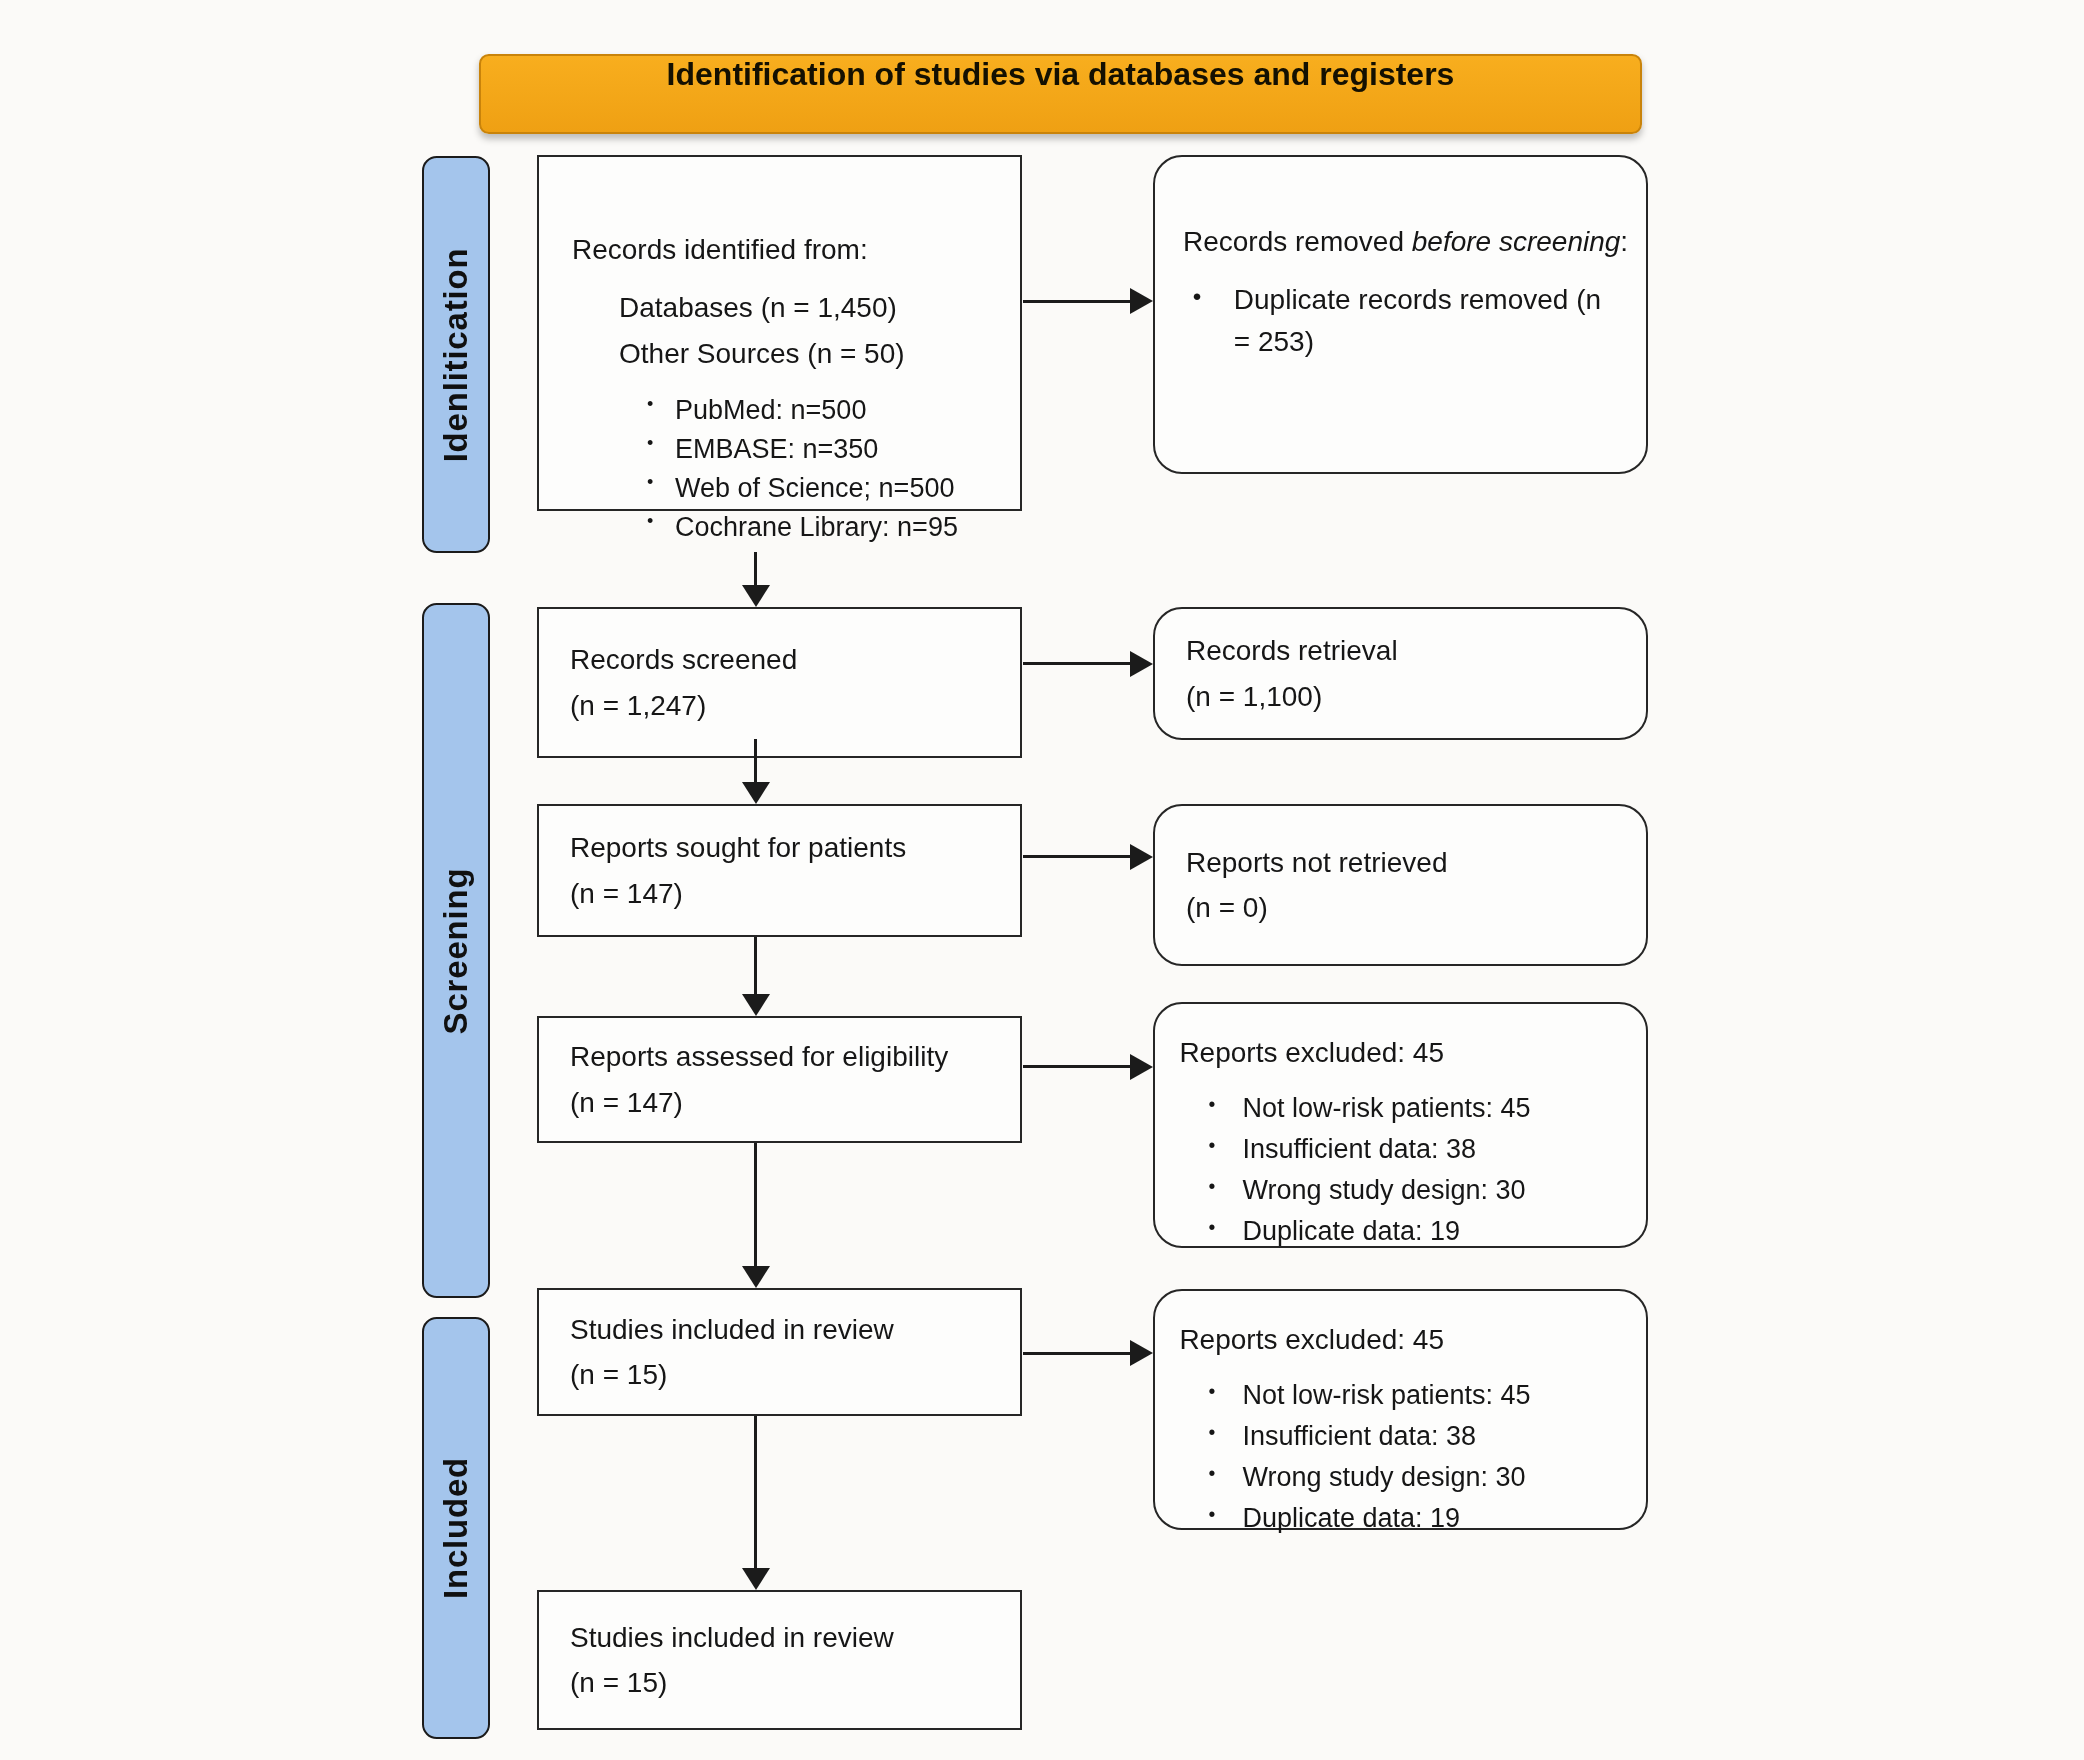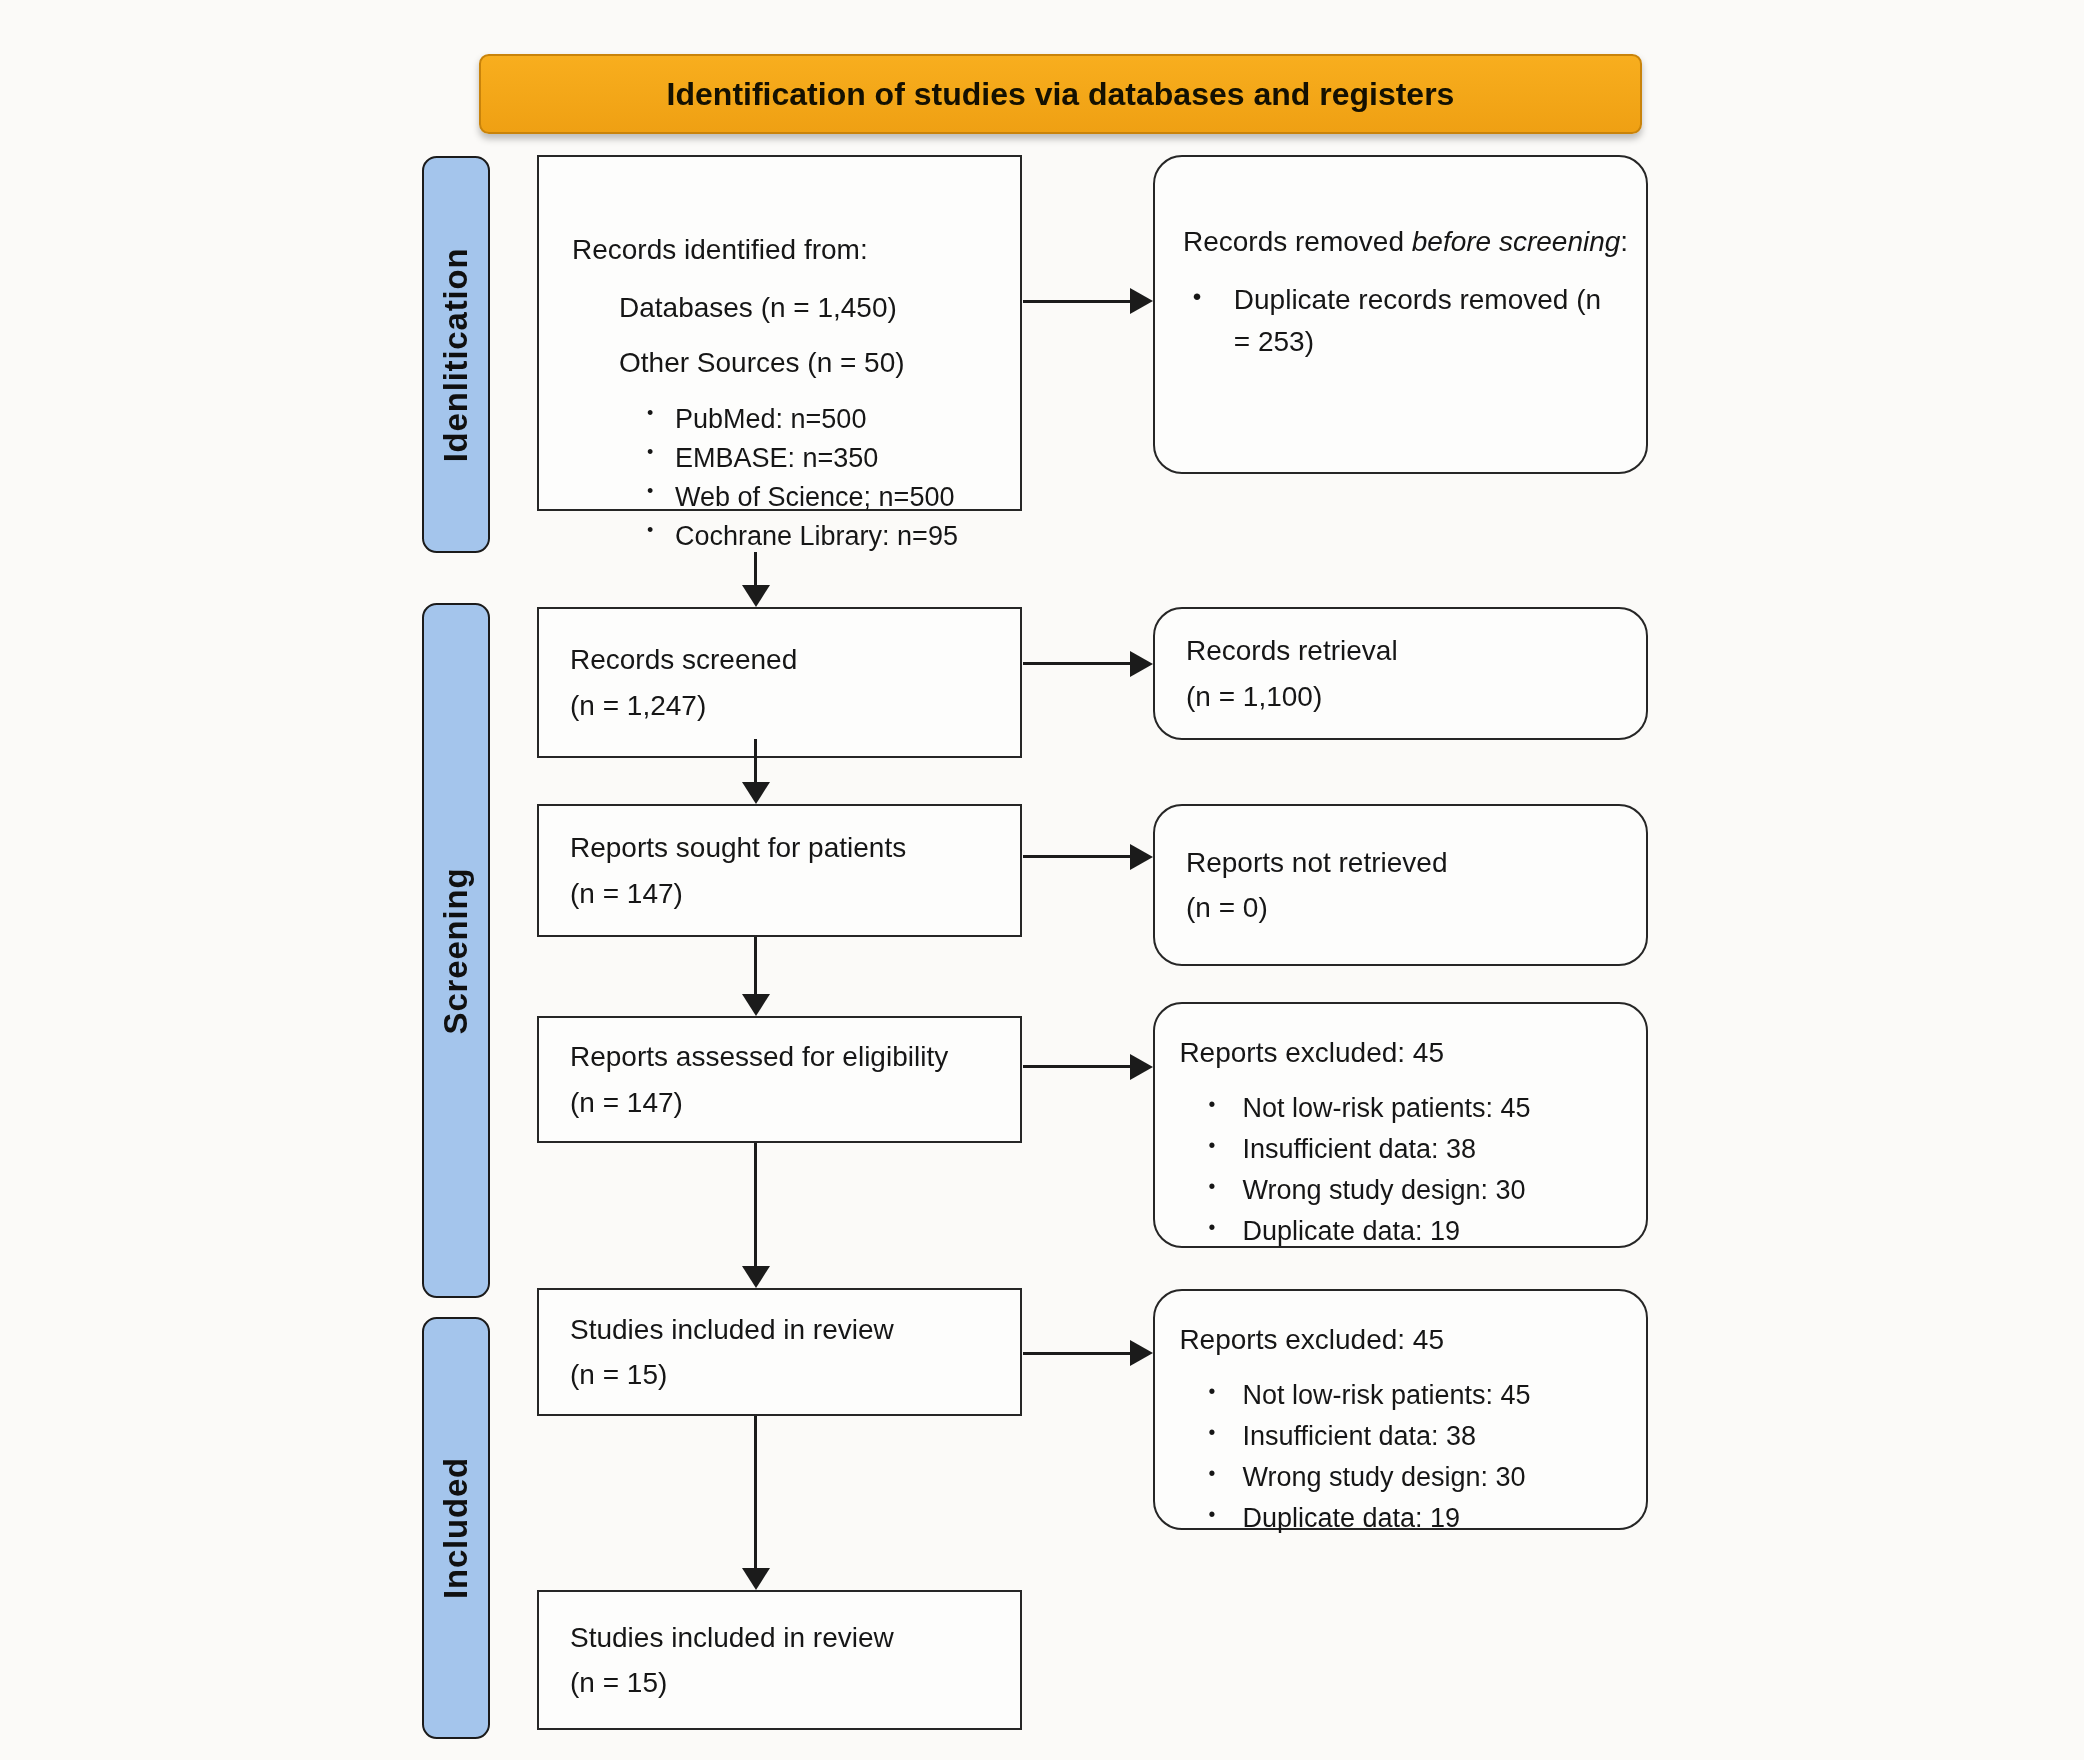--- a/index.html
+++ b/index.html
@@ -12,21 +12,21 @@
     color:#161616;
     overflow:hidden;
   }
 
   
   .banner{
     position:absolute;left:479px;top:54px;width:1163px;height:80px;
     background:linear-gradient(#F8AE1E,#EFA013);
     border:2.4px solid #C9830A;border-radius:9.8px;
     box-shadow:0 4.1px 7.3px rgba(0,0,0,.25);
-    display:flex;align-items:center;justify-content:center;
+    display:flex;justify-content:center;
     font-weight:bold;font-size:32px;color:#141001;
     box-sizing:border-box;
   }
 
   
   .stage{
     position:absolute;left:422px;width:68px;
     background:#A4C5EC;border:2.4px solid #1b1b1b;border-radius:14.7px;
     display:flex;align-items:center;justify-content:center;
     box-sizing:border-box;
@@ -119,21 +119,21 @@
   <div class="stage stage-screening">
     <span class="stage-text">Screening</span>
   </div>
   <div class="stage stage-included">
     <span class="stage-text">Included</span>
   </div>
 
   <div class="box col-l b1">
     <p class="heading">Records identified from:</p>
     <p class="src">Databases (n = 1,450)</p>
-    <p class="src" style="margin-top:9px;">Other Sources (n = 50)</p>
+    <p class="src" style="margin-top:0;">Other Sources (n = 50)</p>
     <ul>
       <li>
         <span class="dot">•</span>
         <span class="li-text">PubMed: n=500</span>
       </li>
       <li>
         <span class="dot">•</span>
         <span class="li-text">EMBASE: n=350</span>
       </li>
       <li>

